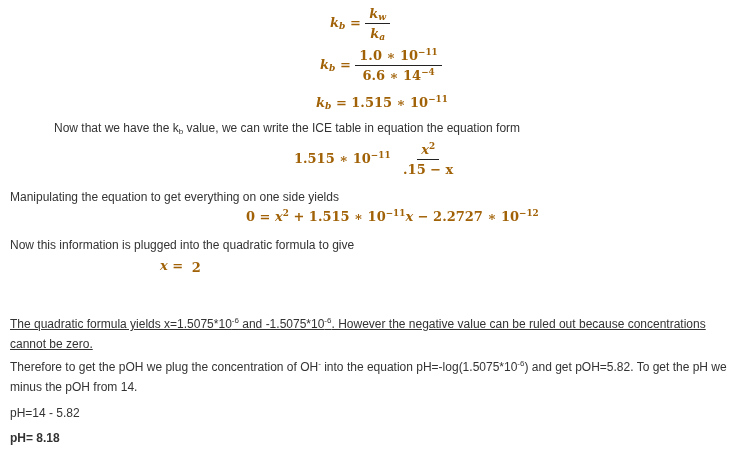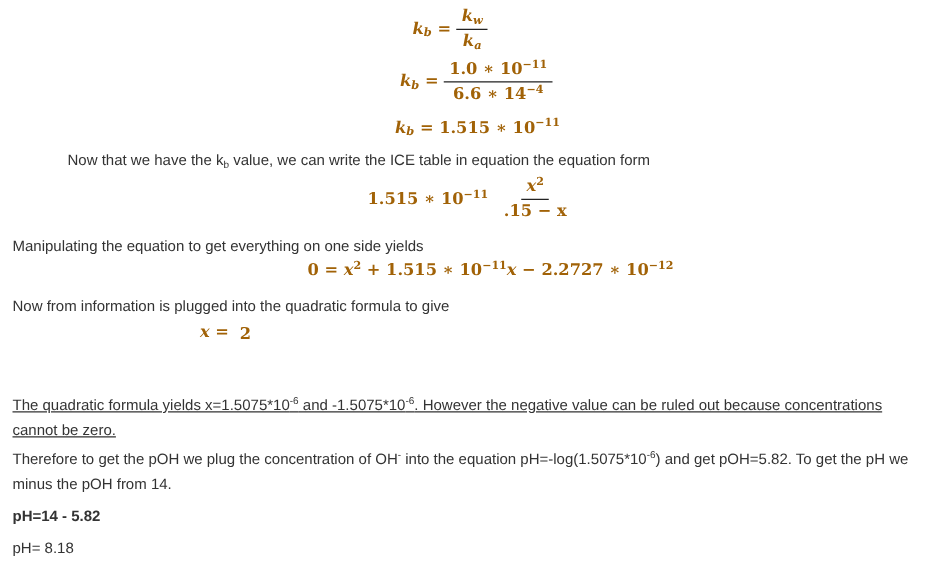--- a/index.html
+++ b/index.html
@@ -20,21 +20,21 @@
     .frac .num { padding: 0 4px 2px; border-bottom: 1.5px solid #222; }
     .frac .den { padding: 2px 4px 0; }
     sup { font-size: 0.68em; vertical-align: 0.55em; line-height: 0; }
     sub { font-size: 0.7em; vertical-align: -0.25em; line-height: 0; }
     .para { position: absolute; left: 10px; line-height: 20px; width: 730px; }
     .sqrt { display: inline-flex; align-items: stretch; }
     .sqrt .rad { font-size: 26px; line-height: 22px; font-weight: normal; }
     .sqrt .under { border-top: 1.5px solid #222; padding: 2px 2px 0 2px; }
     .txtsup { font-size: 8px; vertical-align: 5px; line-height: 0; }
     .txtsub { font-size: 8px; vertical-align: -2px; line-height: 0; }
-    .bold { font-weight: normal; }
+    .bold { font-weight: bold; }
   </style>
 </head>
 <body>
 
 <div class="math" style="left:330px; top:6px; font-size:13px;">
   <span class="mi">k</span><sub class="mi">b</sub>
   <span> = </span>
   <span class="frac">
     <span class="num"><span class="mi">k</span><sub class="mi">w</sub></span>
     <span class="den"><span class="mi">k</span><sub class="mi">a</sub></span>
@@ -66,33 +66,33 @@
     <span class="den">.15 − x</span>
   </span>
 </div>
 
 <div class="para" style="top:187px;">Manipulating the equation to get everything on one side yields</div>
 
 <div class="math" style="left:246px; top:209px; font-size:13px;">
   <span>0 = </span><span class="mi">x</span><sup>2</sup><span> + 1.515 ∗ 10</span><sup>−11</sup><span class="mi">x</span><span> − 2.2727 ∗ 10</span><sup>−12</sup>
 </div>
 
-<div class="para" style="top:235px;">Now from information is plugged into the quadratic formula to give</div>
+<div class="para" style="top:235px;">Now this information is plugged into the quadratic formula to give</div>
 
 <div class="math" style="left:160px; top:258px; font-size:13px;">
   <span class="mi">x</span>
   <span> = </span>
   <span class="frac">
     <span class="den">2</span>
   </span>
 </div>
 
 <div class="para" style="top:314px;text-decoration:underline;">
   <span>The quadratic formula yields x=1.5075*10</span><span class="txtsup">-6</span><span> and -1.5075*10</span><span class="txtsup">-6</span><span>. However the negative value can be ruled out because concentrations cannot be zero.</span>
 </div>
 
 <div class="para" style="top:357px;">
   <span>Therefore to get the pOH we plug the concentration of OH</span><span class="txtsup">-</span><span> into the equation pH=-log(1.5075*10</span><span class="txtsup">-6</span><span>) and get pOH=5.82. To get the pH we minus the pOH from 14.</span>
 </div>
 
-<div class="para" style="top:403px;font-weight:bold;">pH=14 - 5.82</div>
+<div class="para" style="top:403px;">pH=14 - 5.82</div>
 
 <div class="para bold" style="top:428px;">pH= 8.18</div>
 
 </body></html>

